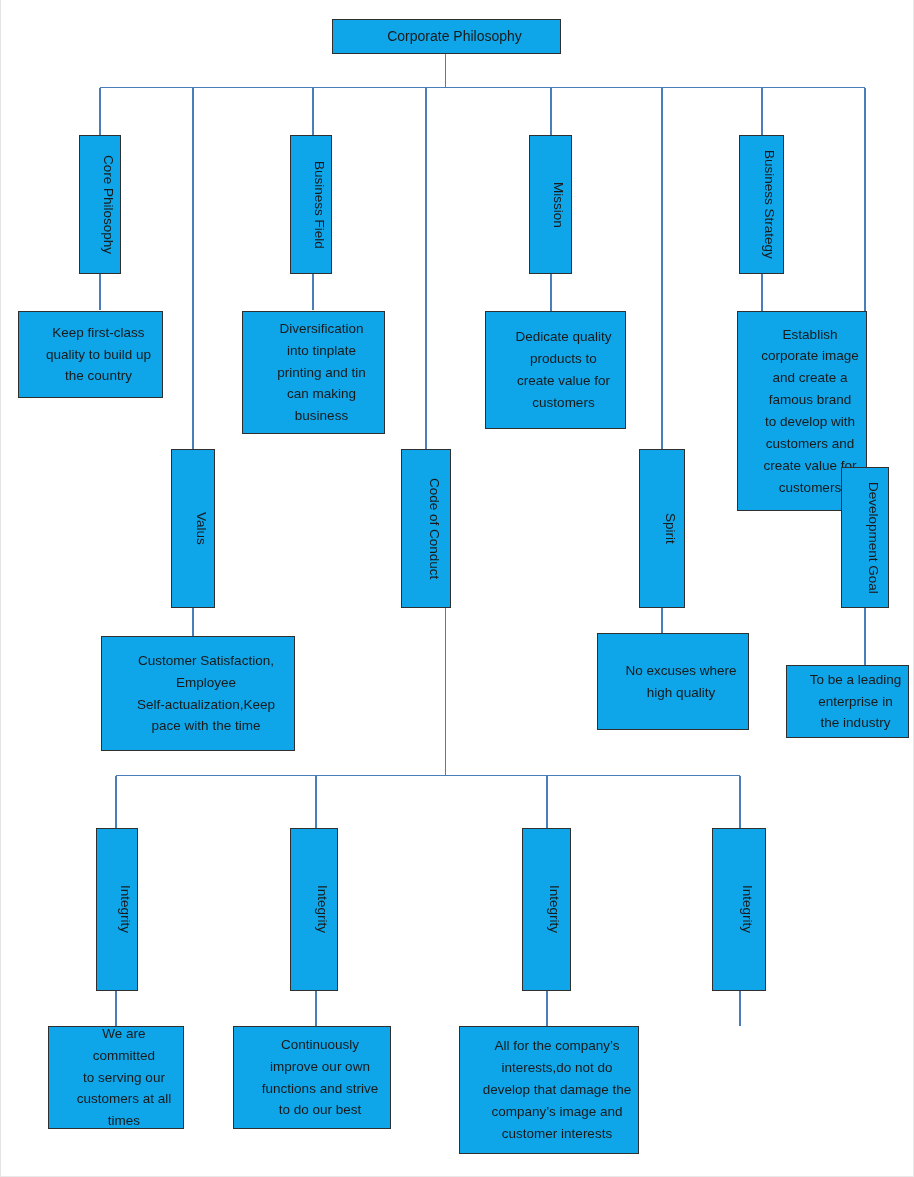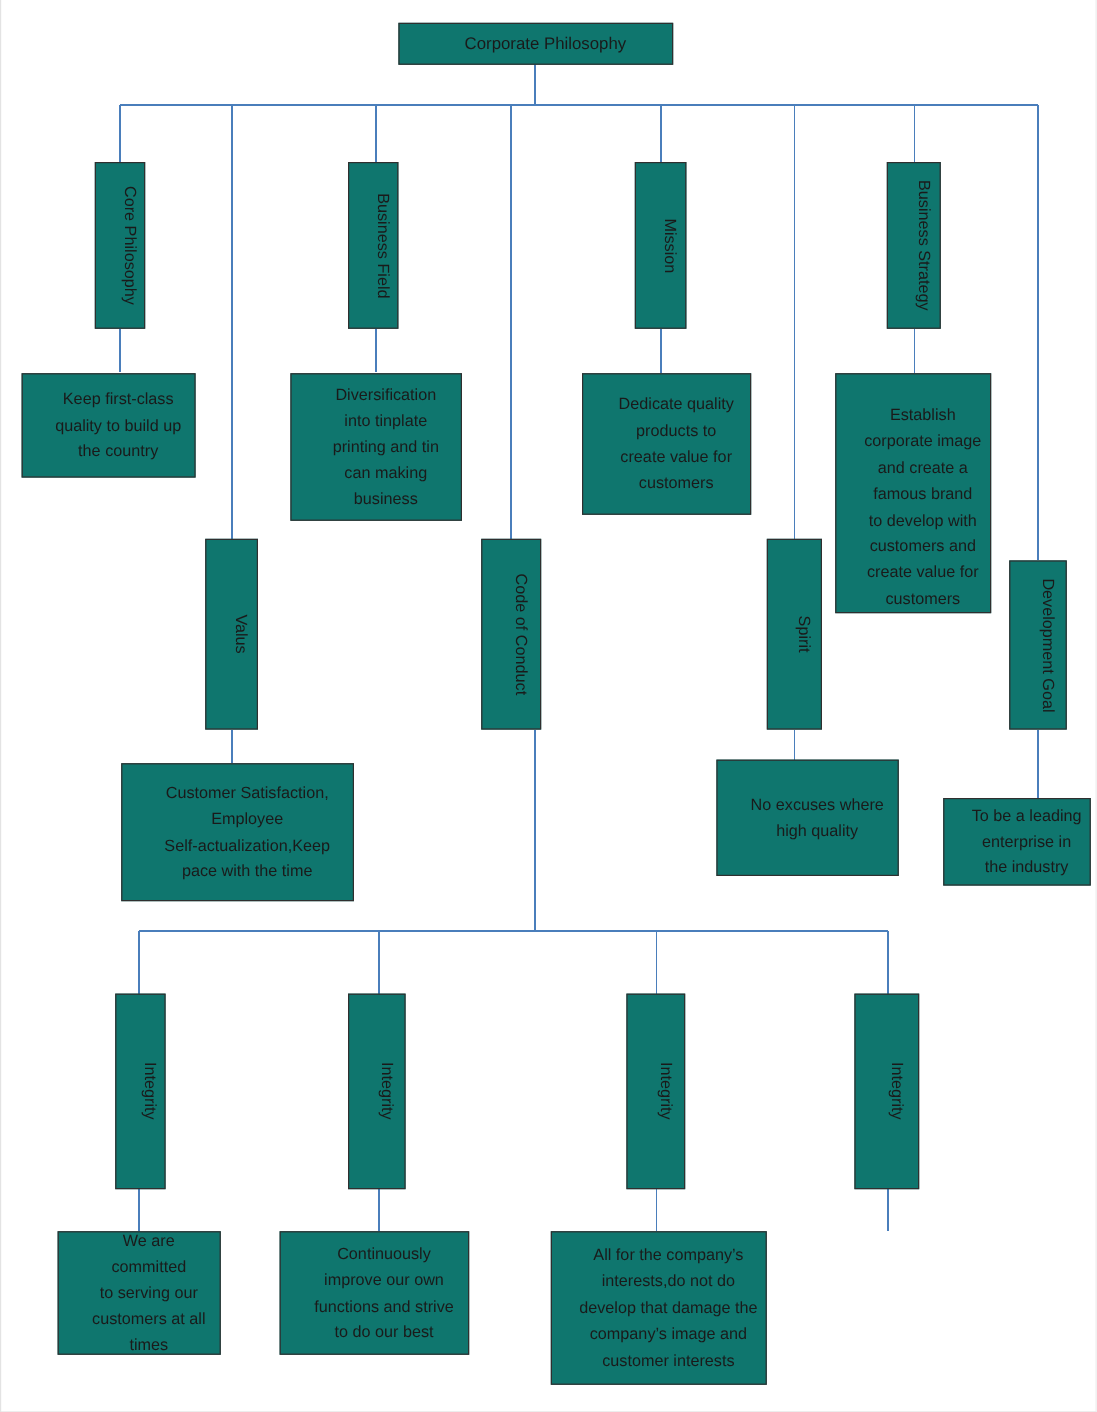--- a/index.html
+++ b/index.html
@@ -28,21 +28,21 @@
     left: 0;
     top: 0;
     width: 914px;
     height: 1177px;
     pointer-events: none;
   }
   .node {
     position: absolute;
     box-sizing: border-box;
     border: 1.4px solid #2f2f2f;
-    background: #0f766e;
+    background: #0ea5e9;
     display: flex;
     align-items: center;
     justify-content: center;
     text-align: center;
     color: #1a1a1a;
     font-size: 13.5px;
     line-height: 1.62;
     padding-left: 16px;
   }
   .node .txt {
@@ -142,21 +142,21 @@
 business</span>
     </div>
 
     <div class="node" style="left:484px; top:311px; width:141px; height:118px;">
       <span class="txt">Dedicate quality
 products to
 create value for
 customers</span>
     </div>
 
-    <div class="node" style="left:695px; top:311px; width:130px; height:200px;align-items:flex-end;">
+    <div class="node" style="left:736px; top:311px; width:130px; height:200px;">
       <span class="txt">Establish
 corporate image
 and create a
 famous brand
 to develop with
 customers and
 create value for
 customers</span>
     </div>
 

